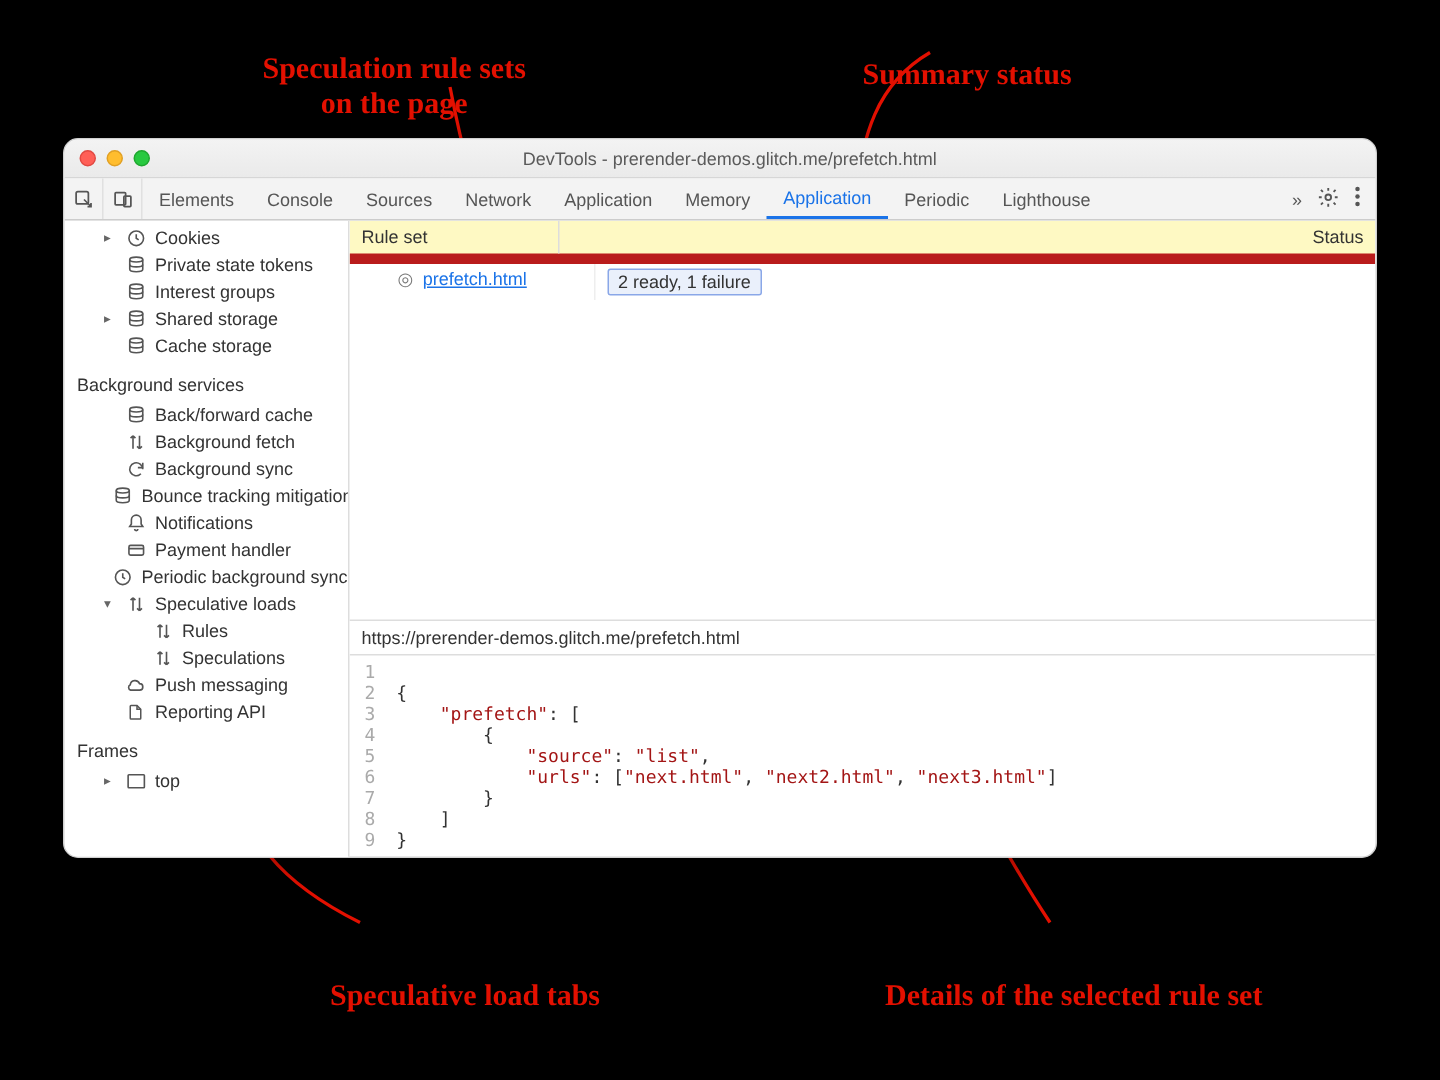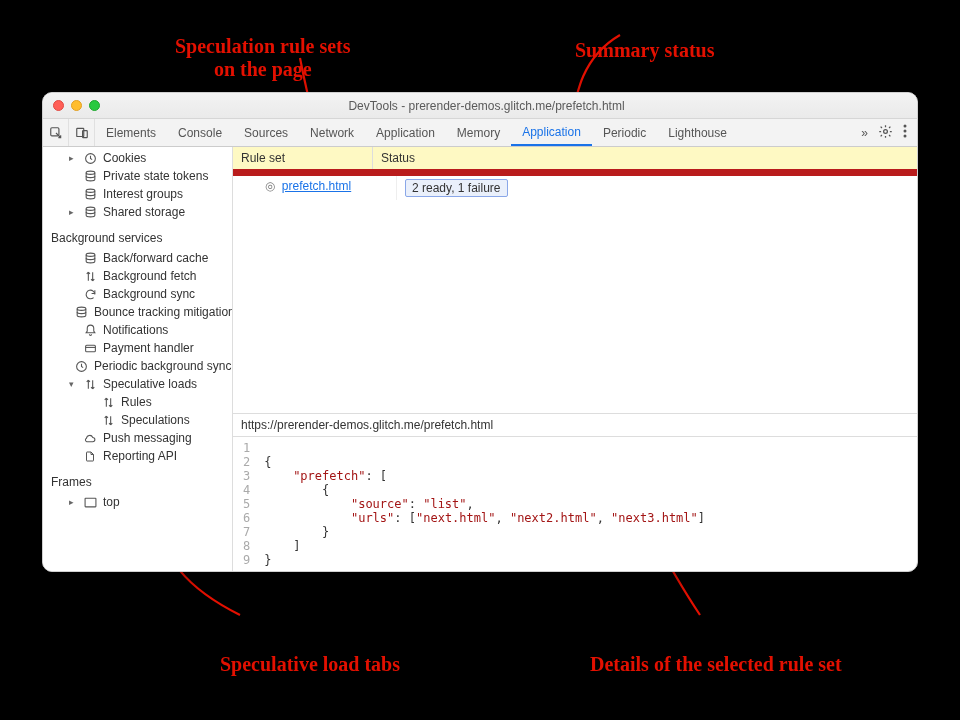--- a/index.html
+++ b/index.html
@@ -95,21 +95,21 @@
   .sidebar .item.indent2 { padding-left: 44px; }
   .tri { display:inline-block; width:8px; color:#666; font-size:9px; }
   .ic { width:14px; height:14px; display:flex; align-items:center; justify-content:center; color:#555; }
 
   .main { flex:1; display:flex; flex-direction:column; overflow:hidden; }
 
   .table-area { flex:1; display:flex; flex-direction:column; border-bottom:1px solid #ddd; overflow:hidden; min-height:0; }
   .thead { display:flex; border-bottom:7px solid #b91c1c; background:#fef9c3; }
   .thead .col { padding:4px 8px; color:#333; }
   .col.ruleset { width: 140px; border-right:1px solid #ddd; }
-  .col.status  { flex:1; }
+  .col.status  { flex:1;text-align:right; }
   .trow { display:flex; }
   .trow .cell { padding:3px 8px; }
   .cell.ruleset { width:140px; border-right:1px solid #eee;margin-left:24px; }
   .cell.ruleset .link { color:#1a73e8; text-decoration:underline; }
   .cell.ruleset .rsicon { color:#777; margin-right:3px; }
   .cell.status { flex:1; }
   .cell.status .badge {
     display:inline-block;
     border:1px solid #8aa7e8;
     background:#eaf0fb;
@@ -273,20 +273,31 @@
           <span class="tri">▸</span>
           <span class="ic">
             <svg width="13" height="13" viewBox="0 0 24 24" fill="none" stroke="currentColor" stroke-width="2">
               <ellipse cx="12" cy="5" rx="8" ry="3"></ellipse>
               <path d="M4 5v6c0 1.7 3.6 3 8 3s8-1.3 8-3V5"></path>
               <path d="M4 11v6c0 1.7 3.6 3 8 3s8-1.3 8-3v-6"></path>
             </svg>
           </span>
           <span>Shared storage</span>
         </div>
+        <div class="item indent">
+          <span class="tri"></span>
+          <span class="ic">
+            <svg width="13" height="13" viewBox="0 0 24 24" fill="none" stroke="currentColor" stroke-width="2">
+              <ellipse cx="12" cy="5" rx="8" ry="3"></ellipse>
+              <path d="M4 5v6c0 1.7 3.6 3 8 3s8-1.3 8-3V5"></path>
+              <path d="M4 11v6c0 1.7 3.6 3 8 3s8-1.3 8-3v-6"></path>
+            </svg>
+          </span>
+          <span>Cache storage</span>
+        </div>
         <div class="group-title">Background services</div>
         <div class="item indent">
           <span class="tri"></span>
           <span class="ic">
             <svg width="13" height="13" viewBox="0 0 24 24" fill="none" stroke="currentColor" stroke-width="2">
               <ellipse cx="12" cy="5" rx="8" ry="3"></ellipse>
               <path d="M4 5v6c0 1.7 3.6 3 8 3s8-1.3 8-3V5"></path>
               <path d="M4 11v6c0 1.7 3.6 3 8 3s8-1.3 8-3v-6"></path>
             </svg>
           </span>

